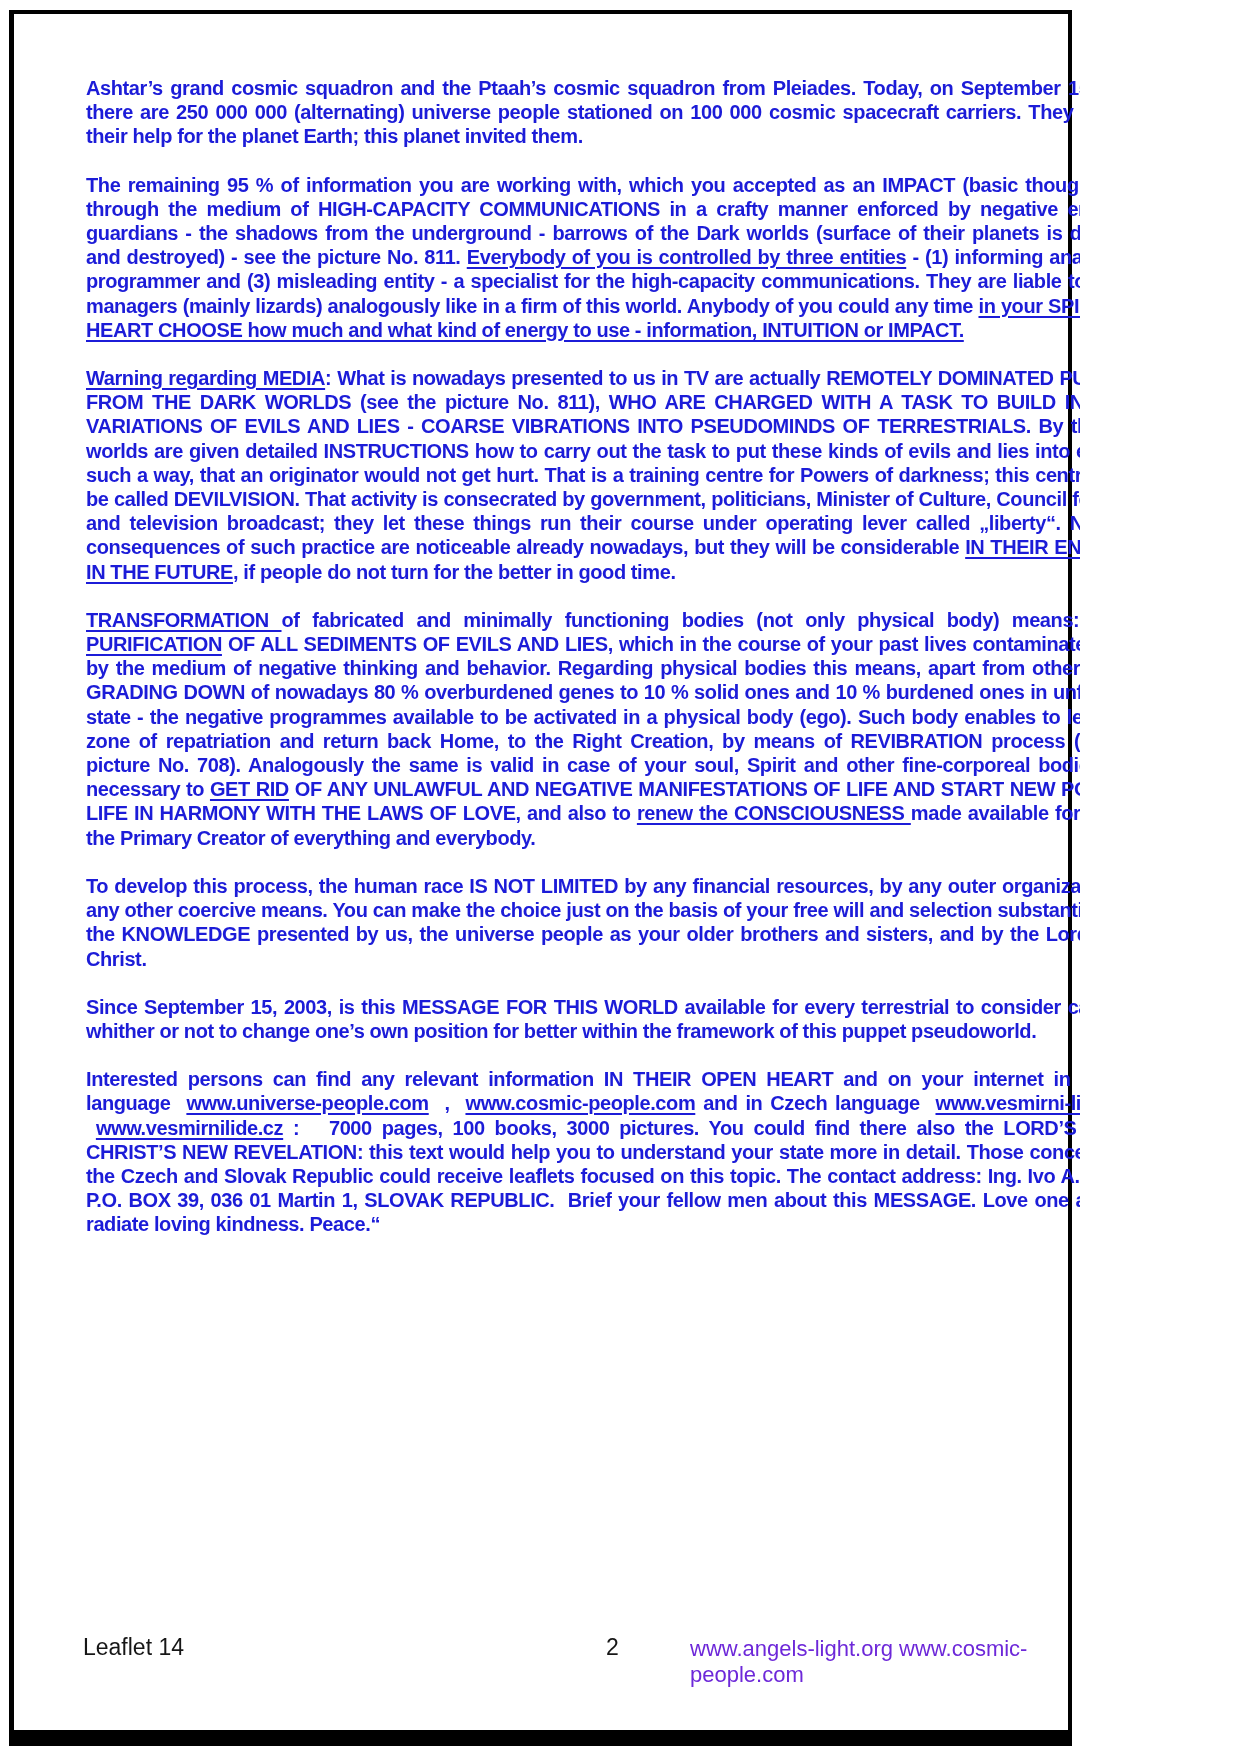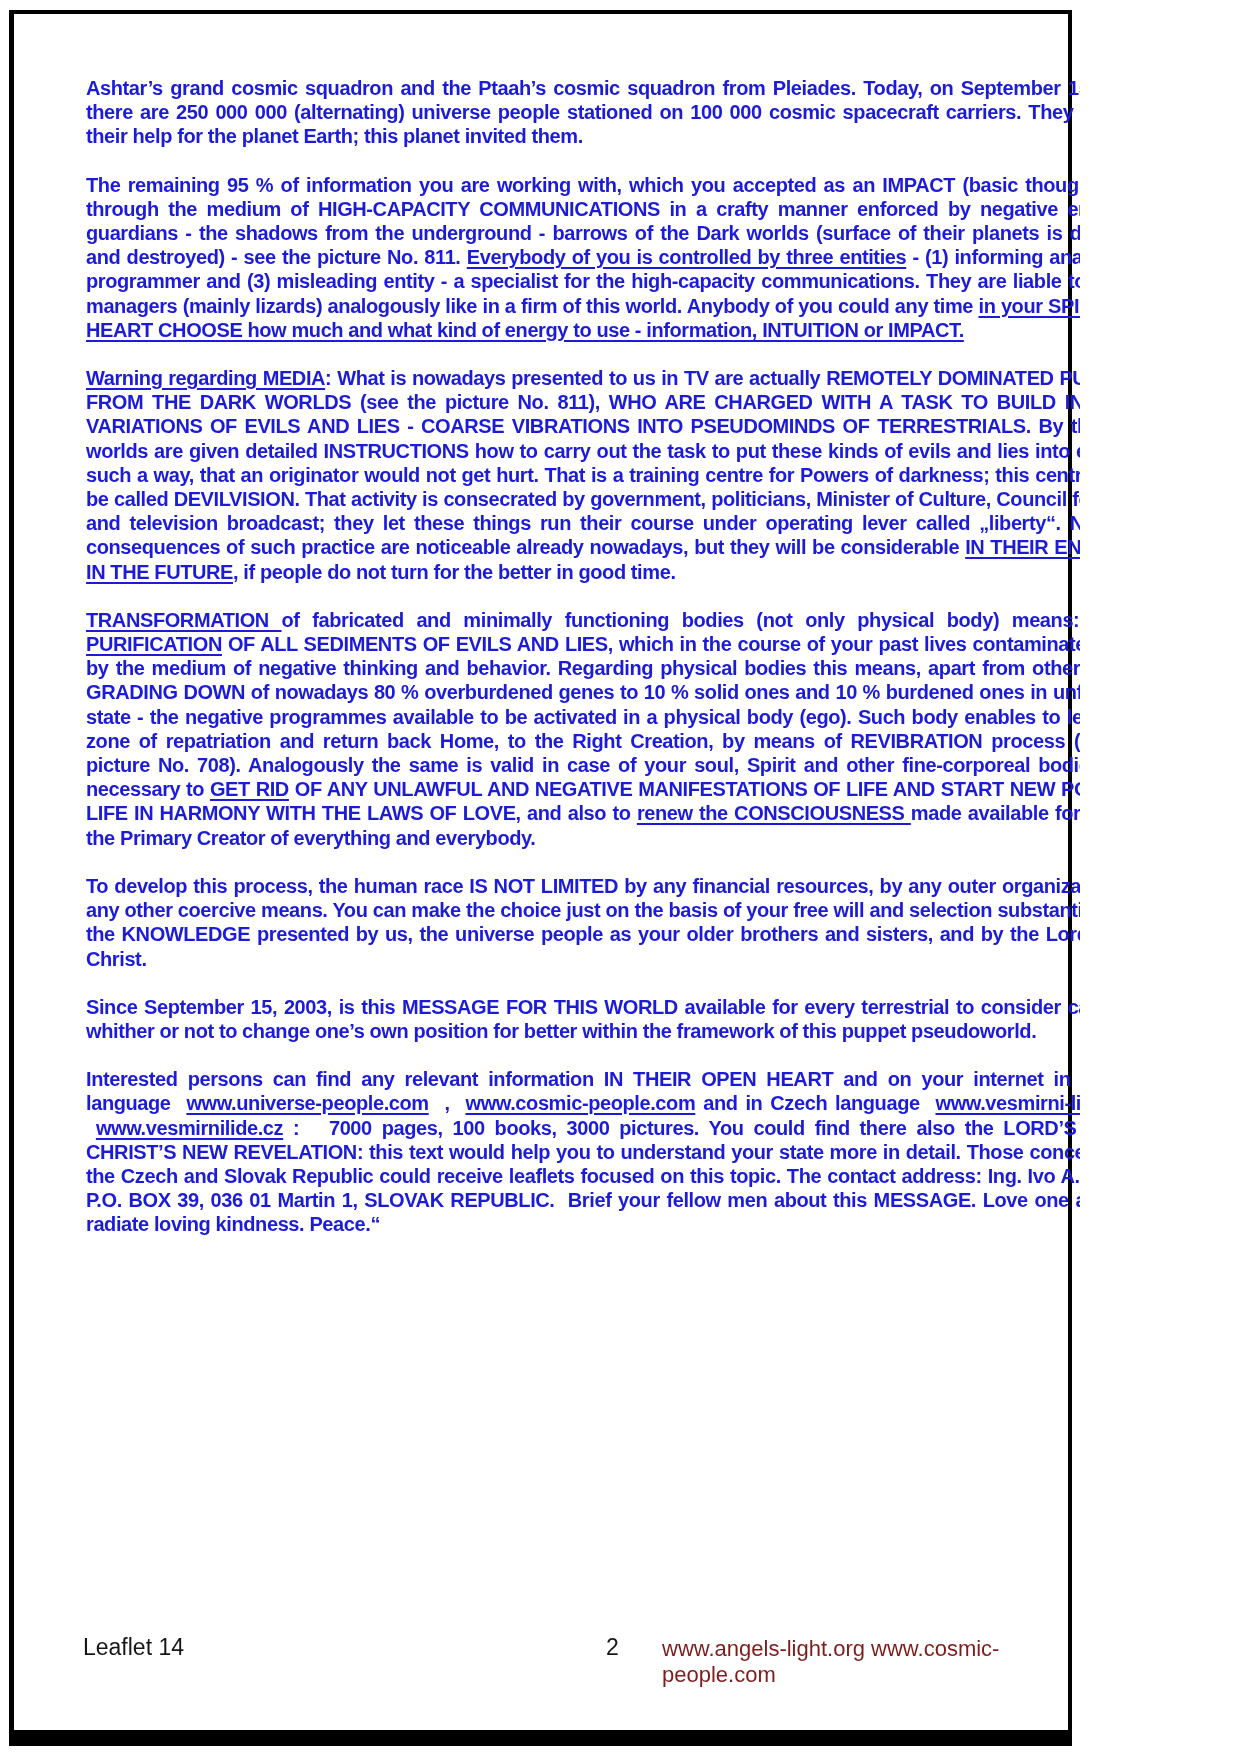--- a/index.html
+++ b/index.html
@@ -56,14 +56,14 @@
     <p class="para"><span>The remaining 95 % of information you are working with, which you accepted as an IMPACT (basic thoughts) are through the medium of HIGH-CAPACITY COMMUNICATIONS in a crafty manner enforced by negative entities - guardians - the shadows from the underground - barrows of the Dark worlds (surface of their planets is deserted and destroyed) - see the picture No. 811. </span><span class="u">Everybody of you is controlled by three entities</span><span> - (1) informing analyst, (2) programmer and (3) misleading entity - a specialist for the high-capacity communications. They are liable to senior managers (mainly lizards) analogously like in a firm of this world. Anybody of you could any time </span><span class="u">in your SPIRITUAL HEART CHOOSE how much and what kind of energy to use - information, INTUITION or IMPACT.</span></p>
     <p class="para"><span class="u">Warning regarding MEDIA</span><span>: What is nowadays presented to us in TV are actually REMOTELY DOMINATED PUPPETS FROM THE DARK WORLDS (see the picture No. 811), WHO ARE CHARGED WITH A TASK TO BUILD IN MANY VARIATIONS OF EVILS AND LIES - COARSE VIBRATIONS INTO PSEUDOMINDS OF TERRESTRIALS. By the Dark worlds are given detailed INSTRUCTIONS how to carry out the task to put these kinds of evils and lies into effect in such a way, that an originator would not get hurt. That is a training centre for Powers of darkness; this centre could be called DEVILVISION. That activity is consecrated by government, politicians, Minister of Culture, Council for radio and television broadcast; they let these things run their course under operating lever called „liberty“. Negative consequences of such practice are noticeable already nowadays, but they will be considerable </span><span class="u">IN THEIR ENTIRETY IN THE FUTURE</span><span>, if people do not turn for the better in good time.</span></p>
     <p class="para"><span class="u">TRANSFORMATION </span><span>of fabricated and minimally functioning bodies (not only physical body) means: THEIR </span><span class="u">PURIFICATION</span><span> OF ALL SEDIMENTS OF EVILS AND LIES, which in the course of your past lives contaminated them by the medium of negative thinking and behavior. Regarding physical bodies this means, apart from other things, GRADING DOWN of nowadays 80 % overburdened genes to 10 % solid ones and 10 % burdened ones in unfinished state - the negative programmes available to be activated in a physical body (ego). Such body enables to leave the zone of repatriation and return back Home, to the Right Creation, by means of REVIBRATION process (see the picture No. 708). Analogously the same is valid in case of your soul, Spirit and other fine-corporeal bodies: it is necessary to </span><span class="u">GET RID</span><span> OF ANY UNLAWFUL AND NEGATIVE MANIFESTATIONS OF LIFE AND START NEW POSITIVE LIFE IN HARMONY WITH THE LAWS OF LOVE, and also to </span><span class="u">renew the CONSCIOUSNESS </span><span>made available for you by the Primary Creator of everything and everybody.</span></p>
     <p class="para"><span>To develop this process, the human race IS NOT LIMITED by any financial resources, by any outer organization, by any other coercive means. You can make the choice just on the basis of your free will and selection substantiated by the KNOWLEDGE presented by us, the universe people as your older brothers and sisters, and by the Lord Jesus Christ.</span></p>
     <p class="para"><span>Since September 15, 2003, is this MESSAGE FOR THIS WORLD available for every terrestrial to consider carefully, whither or not to change one’s own position for better within the framework of this puppet pseudoworld.</span></p>
     <p class="para"><span>Interested persons can find any relevant information IN THEIR OPEN HEART and on your internet in English language &nbsp;</span><span class="u">www.universe-people.com</span><span> &nbsp;, &nbsp;</span><span class="u">www.cosmic-people.com</span><span> and in Czech language &nbsp;</span><span class="u">www.vesmirni-lide.cz</span><span> &nbsp;, &nbsp;</span><span class="u">www.vesmirnilide.cz</span><span> : &nbsp; 7000 pages, 100 books, 3000 pictures. You could find there also the LORD’S JESUS CHRIST’S NEW REVELATION: this text would help you to understand your state more in detail. Those concerned in the Czech and Slovak Republic could receive leaflets focused on this topic. The contact address: Ing. Ivo A. Benda, P.O. BOX 39, 036 01 Martin 1, SLOVAK REPUBLIC. &nbsp;Brief your fellow men about this MESSAGE. Love one another, radiate loving kindness. Peace.“</span></p>
   </div>
 
   <span class="footer-item footer-left" style="color: rgb(22, 22, 22);">Leaflet 14</span>
   <span class="footer-item footer-page" style="color: rgb(22, 22, 22);">2</span>
-  <span class="footer-item footer-right" style="color: #7f1d1d;">www.angels-light.org  www.cosmic-people.com</span>
+  <span class="footer-item footer-right" style="color: #6d28d9; margin-left: 28px;">www.angels-light.org  www.cosmic-people.com</span>
 </div>
 
 </body></html>

